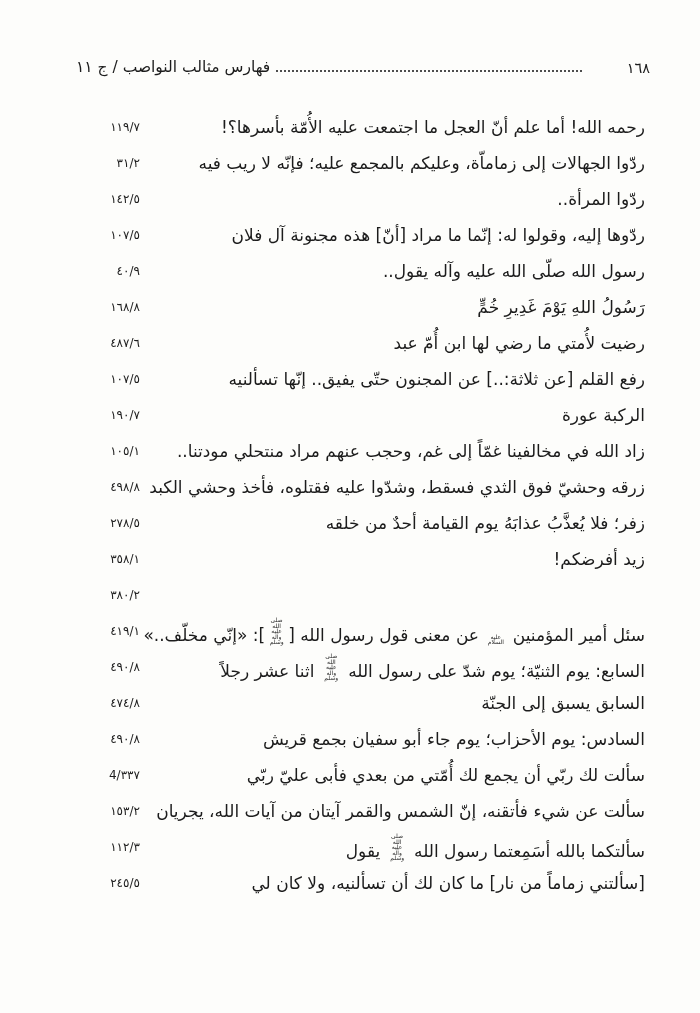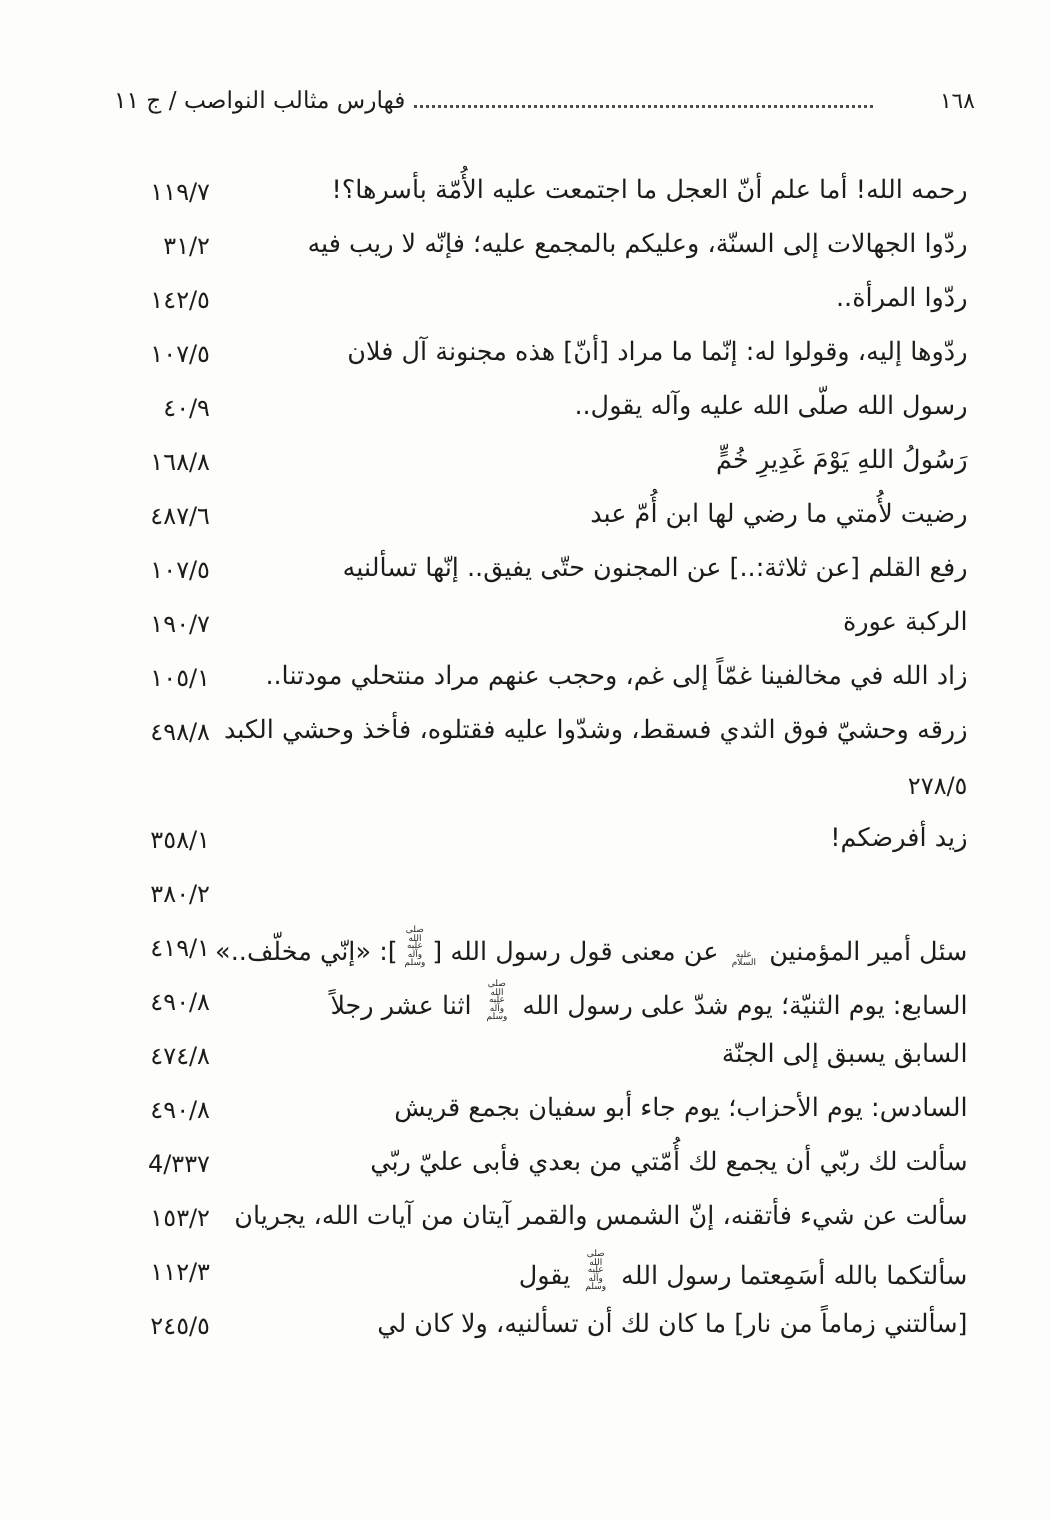--- a/index.html
+++ b/index.html
@@ -47,21 +47,21 @@
   }
   .entry {
     height: 36px;
     display: flex;
     justify-content: space-between;
     align-items: center;
     font-size: 17px;
   }
   .entry-text { white-space: nowrap; }
   .entry-ref {
-    font-size: 16px;
+    font-size: 12px;
     letter-spacing: 0.5px;
     min-width: 52px;
     text-align: right;
   }
   
   .honorific {
     display: inline-block;
     width: 21px;
     font-size: 6px;
     line-height: 5.5px;
@@ -83,21 +83,21 @@
     <span class="leader"></span>
     <span class="header-num">١٦٨</span>
   </div>
 
   <div class="entries">
       <div class="entry">
         <span class="entry-text">رحمه الله! أما علم أنّ العجل ما اجتمعت عليه الأُمّة بأسرها؟!</span>
         <span class="entry-ref">١١٩/٧</span>
       </div>
       <div class="entry">
-        <span class="entry-text">ردّوا الجهالات إلى السنّة، وعليكم بالمجمع عليه؛ فإنّه لا ريب فيه</span>
+        <span class="entry-text">ردّوا الجهالات إلى زماماّة، وعليكم بالمجمع عليه؛ فإنّه لا ريب فيه</span>
         <span class="entry-ref">٣١/٢</span>
       </div>
       <div class="entry">
         <span class="entry-text">ردّوا المرأة..</span>
         <span class="entry-ref">١٤٢/٥</span>
       </div>
       <div class="entry">
         <span class="entry-text">ردّوها إليه، وقولوا له: إنّما ما مراد [أنّ] هذه مجنونة آل فلان</span>
         <span class="entry-ref">١٠٧/٥</span>
       </div>
@@ -123,20 +123,21 @@
       </div>
       <div class="entry">
         <span class="entry-text">زاد الله في مخالفينا غمّاً إلى غم، وحجب عنهم مراد منتحلي مودتنا..</span>
         <span class="entry-ref">١٠٥/١</span>
       </div>
       <div class="entry">
         <span class="entry-text">زرقه وحشيّ فوق الثدي فسقط، وشدّوا عليه فقتلوه، فأخذ وحشي الكبد</span>
         <span class="entry-ref">٤٩٨/٨</span>
       </div>
       <div class="entry">
+        <span class="entry-text">زفر؛ فلا يُعذَّبُ عذابَهُ يوم القيامة أحدٌ من خلقه</span>
         <span class="entry-ref">٢٧٨/٥</span>
       </div>
       <div class="entry">
         <span class="entry-text">زيد أفرضكم!</span>
         <span class="entry-ref">٣٥٨/١</span>
       </div>
       <div class="entry">
         <span class="entry-text"></span>
         <span class="entry-ref">٣٨٠/٢</span>
       </div>

